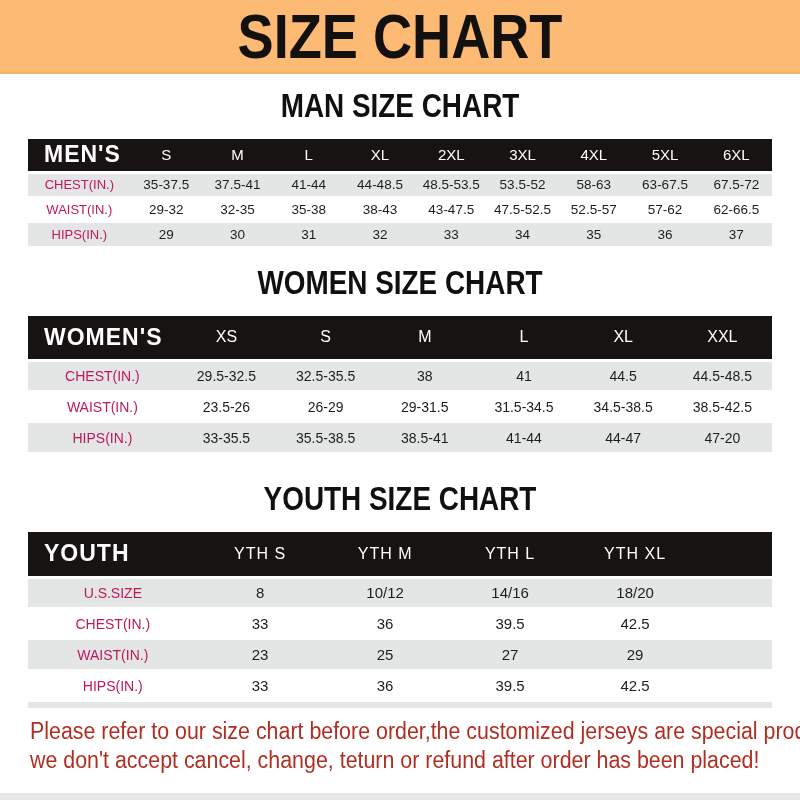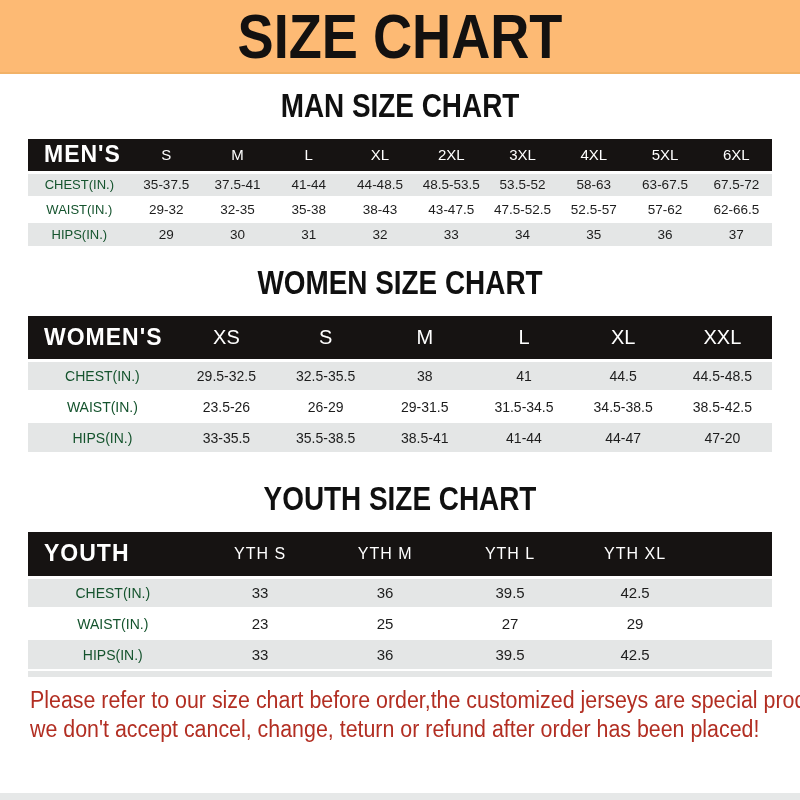--- a/index.html
+++ b/index.html
@@ -67,34 +67,34 @@
   }
   .chart-table thead th.corner {
     text-align:left;
     padding-left:16px;
     font-weight:bold;
     font-size:23px;
     letter-spacing:1px;
   }
   .chart-table tbody tr:nth-child(odd) th,
   .chart-table tbody tr:nth-child(odd) td { background:#E4E6E6; }
-  .chart-table tbody th.row-label { color:#14532d; }
+  .chart-table tbody th.row-label { color:#be185d; }
   .chart-table tbody td { color:#1d1d1d; }
 
   
   .men thead tr  { height:33px; }
   .men tbody tr  { height:25px; }
   .men thead th.size-col { font-size:15px; }
   .men tbody th.row-label { font-size:13px; }
   .men tbody td  { font-size:13.5px; }
 
   
   .women thead tr { height:44px; }
   .women tbody tr { height:31px; }
-  .women thead th.size-col { font-size:20px; }
+  .women thead th.size-col { font-size:16px; }
   .women tbody th.row-label { font-size:14px; }
   .women tbody td { font-size:14px;text-align:center; }
 
   
   .youth thead tr { height:45px; }
   .youth tbody tr { height:31px; }
   .youth thead th.size-col { font-size:16px; letter-spacing:1px; }
   .youth tbody th.row-label { font-size:14px; }
   .youth tbody td { font-size:15px; }
 
@@ -278,20 +278,28 @@
             <th class="corner">YOUTH</th>
             <th class="size-col">YTH S</th>
             <th class="size-col">YTH M</th>
             <th class="size-col">YTH L</th>
             <th class="size-col">YTH XL</th>
             <th class="size-col"></th>
           </tr>
         </thead>
         <tbody>
           <tr>
+            <th class="row-label">U.S.SIZE</th>
+            <td>8</td>
+            <td>10/12</td>
+            <td>14/16</td>
+            <td>18/20</td>
+            <td></td>
+          </tr>
+          <tr>
             <th class="row-label">CHEST(IN.)</th>
             <td>33</td>
             <td>36</td>
             <td>39.5</td>
             <td>42.5</td>
             <td></td>
           </tr>
           <tr>
             <th class="row-label">WAIST(IN.)</th>
             <td>23</td>

